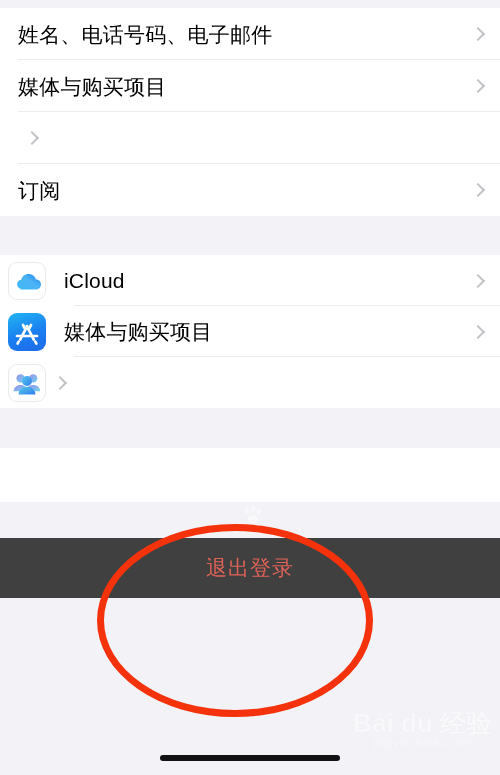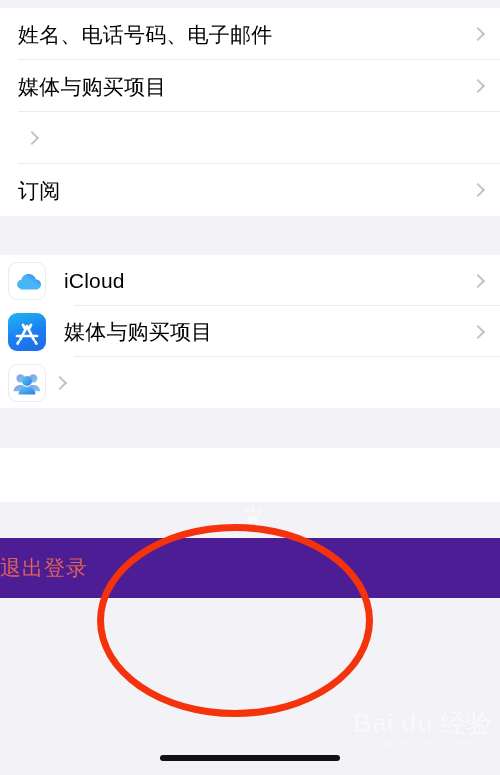--- a/index.html
+++ b/index.html
@@ -131,22 +131,22 @@
     border-right: 2.4px solid #c2c2c7;
     border-top: 2.4px solid #c2c2c7;
     transform: rotate(45deg);
   }
 
   
   .signout-row {
     height: 60px;
     display: flex;
     align-items: center;
-    justify-content: flex-start;
-    background: #4c1d95;
+    justify-content: center;
+    background: #404040;
   }
   .signout-label {
     font-size: 21px;
     color: #e26257;
     letter-spacing: 1px;
   }
 
   
   .blank-band {
     background: #ffffff;

